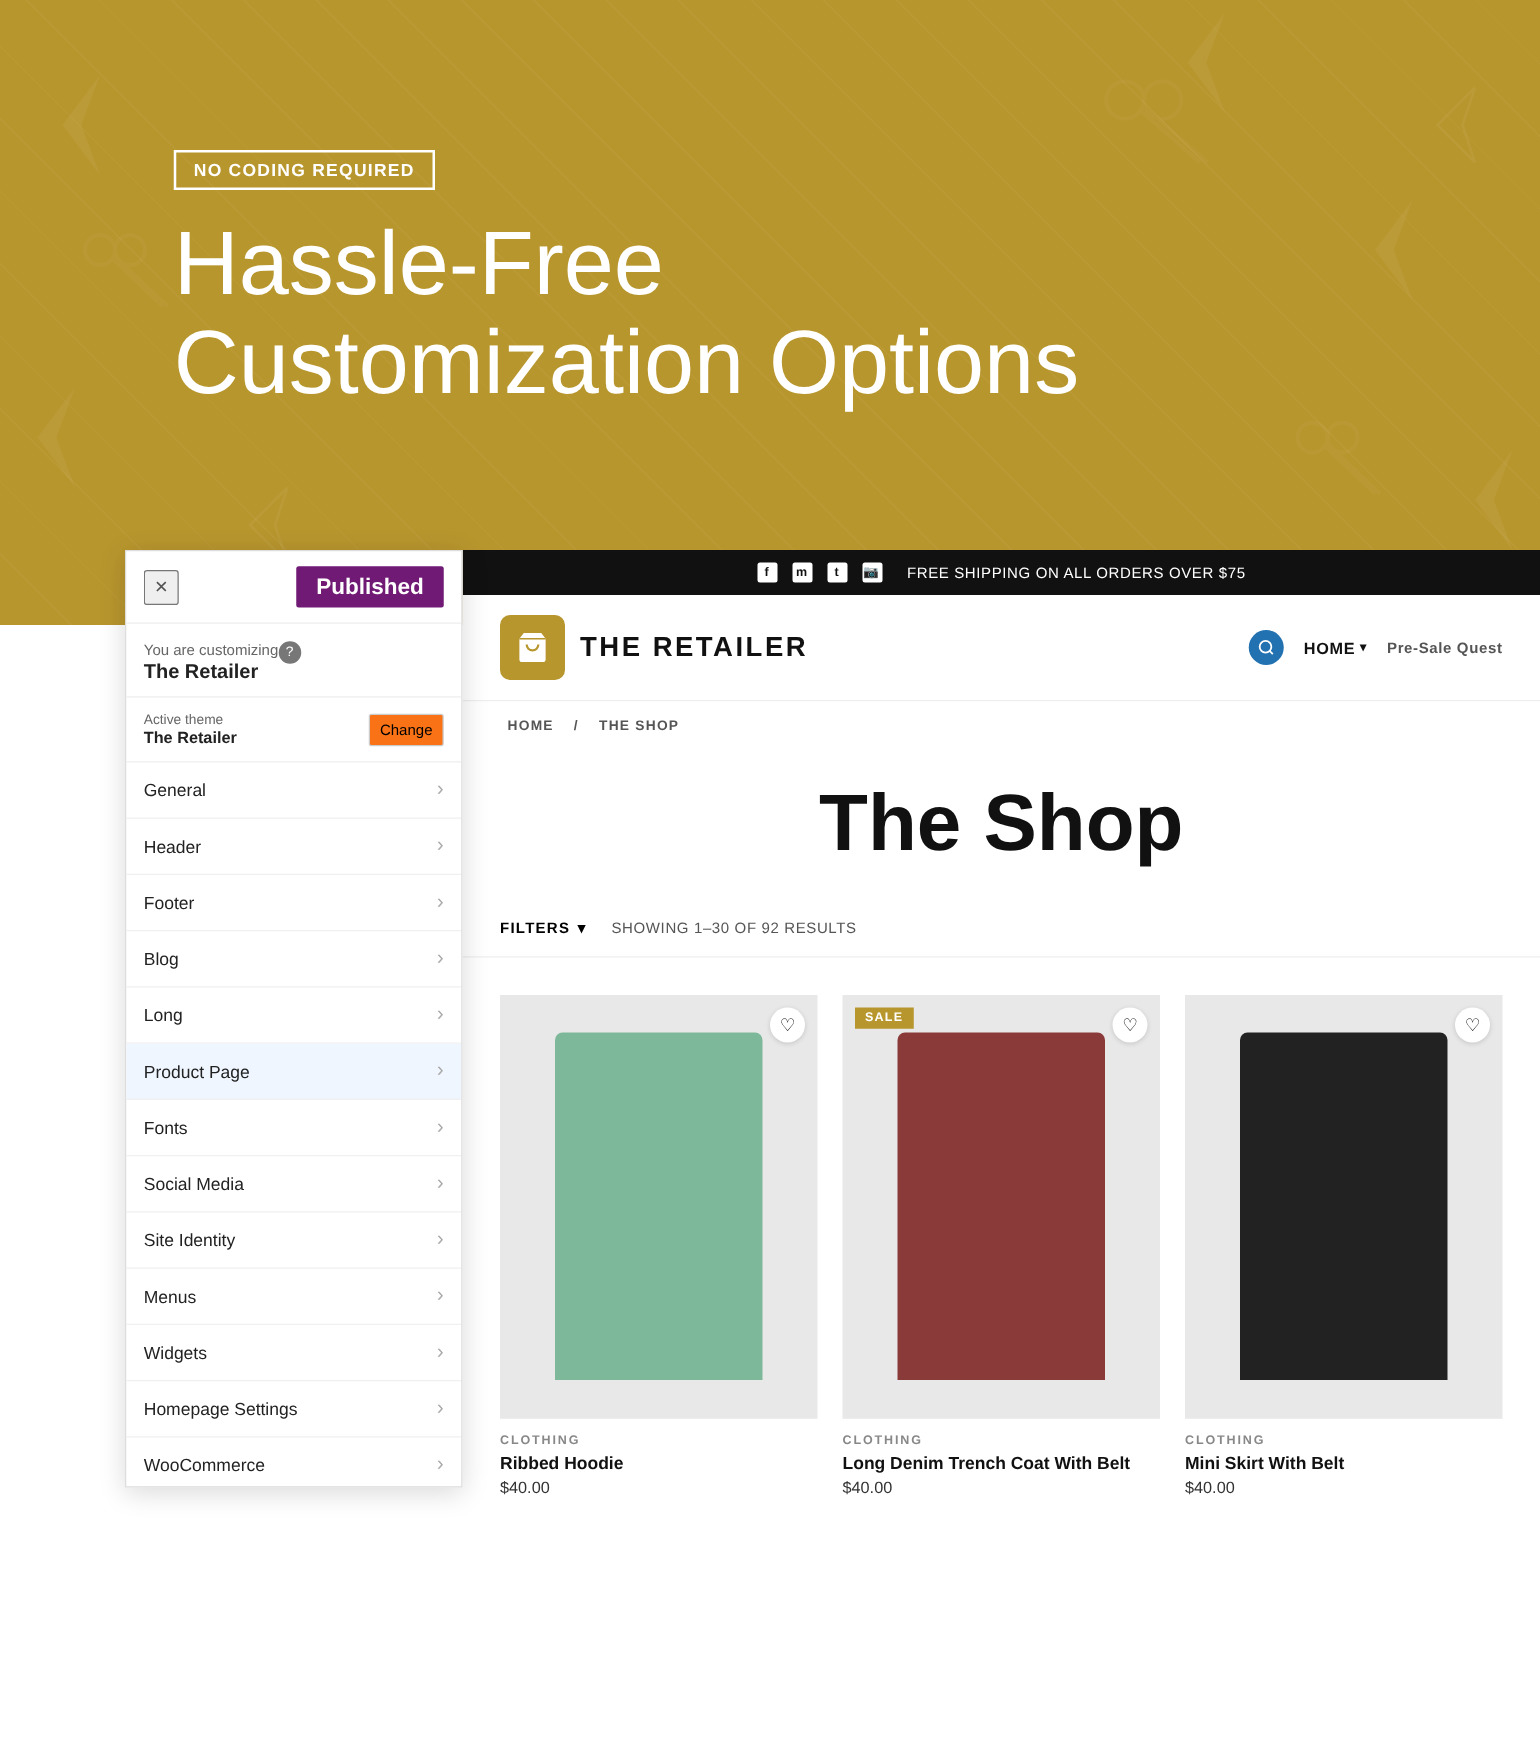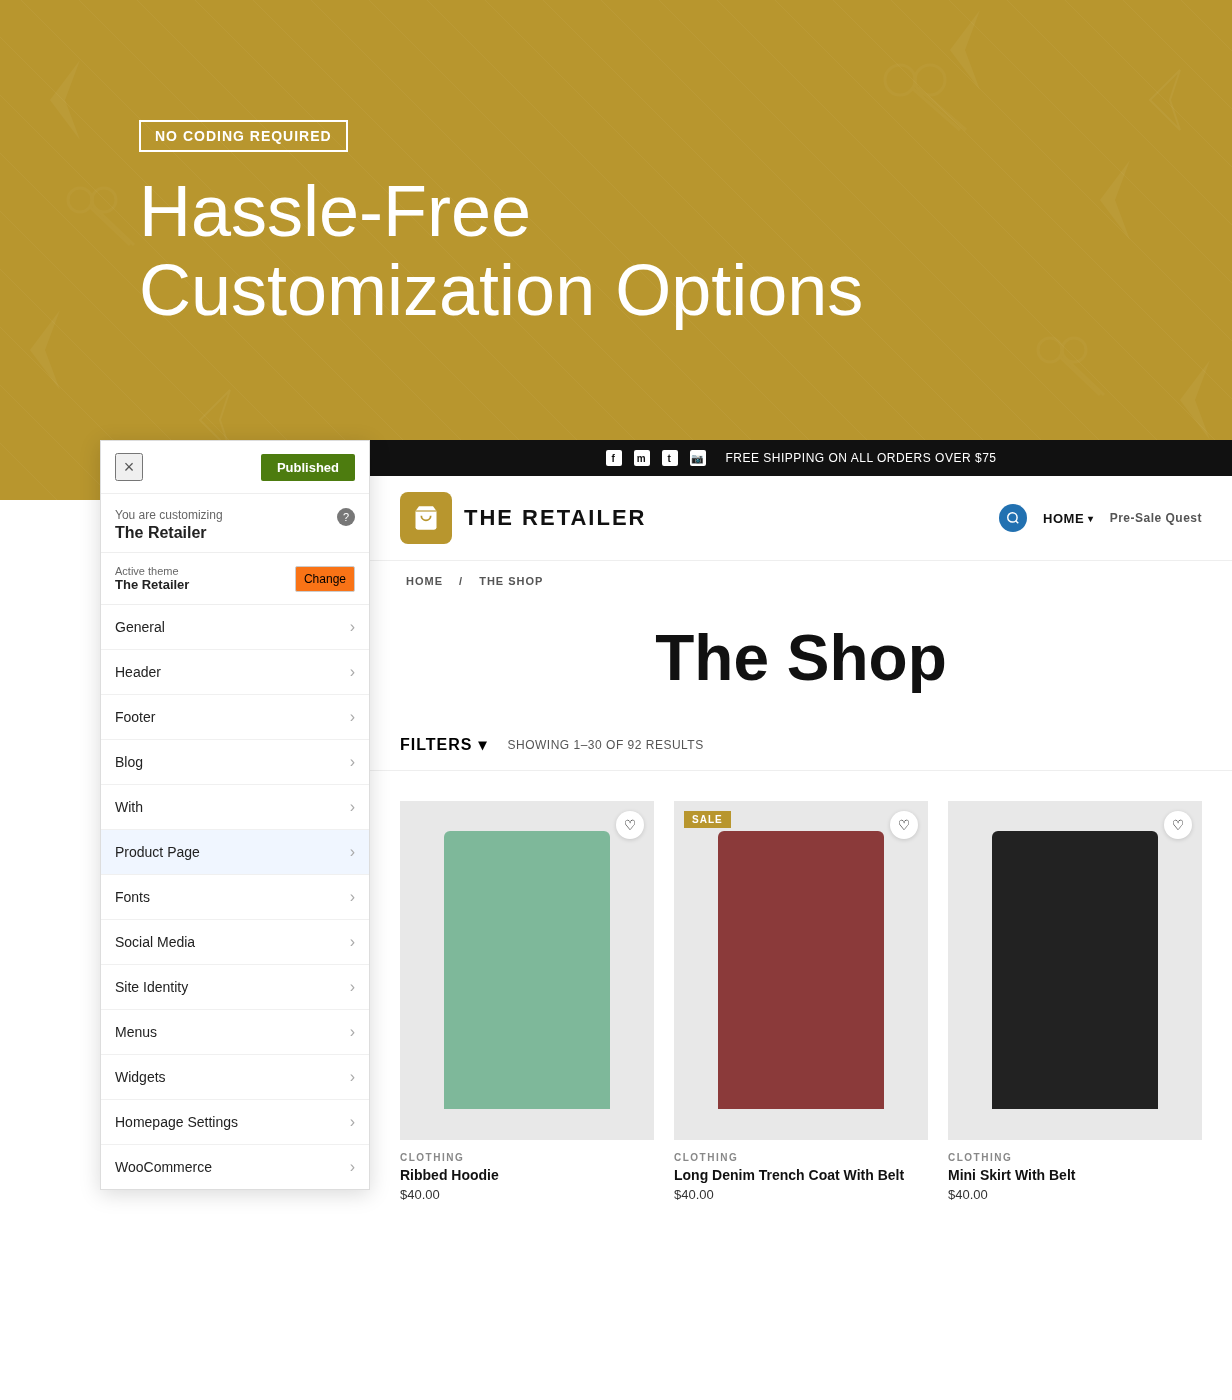--- a/index.html
+++ b/index.html
@@ -81,25 +81,25 @@
       width: 28px;
       height: 28px;
       display: flex;
       align-items: center;
       justify-content: center;
       cursor: pointer;
       font-size: 18px;
       color: #555;
     }
     .published-btn {
-      background: #4d7c0f;
+      background: #701a75;
       color: white;
       border: none;
       padding: 6px 16px;
-      font-size: 13px;
+      font-size: 18px;
       font-weight: 600;
       cursor: pointer;
       border-radius: 2px;
     }
 
     .customizer-title-section {
       padding: 14px 14px 10px;
       border-bottom: 1px solid #eee;
     }
     .customizing-label {
@@ -300,21 +300,21 @@
       align-items: center;
       padding: 10px 30px 16px;
       gap: 20px;
       border-bottom: 1px solid #eee;
       margin-bottom: 20px;
     }
     .filters-btn {
       display: flex;
       align-items: center;
       gap: 6px;
-      font-size: 16px;
+      font-size: 12px;
       font-weight: 700;
       letter-spacing: 1px;
       cursor: pointer;
     }
     .results-text {
       font-size: 12px;
       color: #555;
       letter-spacing: 0.5px;
     }
 
@@ -437,21 +437,21 @@
   </div>
 </div>
 
 <div class="customizer-panel">
   <div class="customizer-header">
     <button class="close-btn">×</button>
     <button class="published-btn">Published</button>
   </div>
 
   <div class="customizer-title-section">
-    <div style="display:flex; justify-content:space-between; align-items:flex-start;">
+    <div style="display:flex; align-items:flex-start;">
       <div>
         <div class="customizing-label">You are customizing</div>
         <div class="customizing-name">The Retailer</div>
       </div>
       <div class="help-icon">?</div>
     </div>
   </div>
 
   <div class="active-theme-section">
     <div>
@@ -472,21 +472,21 @@
       </li>
       <li class="menu-item">
         <span>Footer</span>
         <span class="chevron-right">›</span>
       </li>
       <li class="menu-item">
         <span>Blog</span>
         <span class="chevron-right">›</span>
       </li>
       <li class="menu-item">
-        <span>With</span>
+        <span>Long</span>
         <span class="chevron-right">›</span>
       </li>
       <li class="menu-item active">
         <span>Product Page</span>
         <span class="chevron-right">›</span>
       </li>
       <li class="menu-item">
         <span>Fonts</span>
         <span class="chevron-right">›</span>
       </li>

